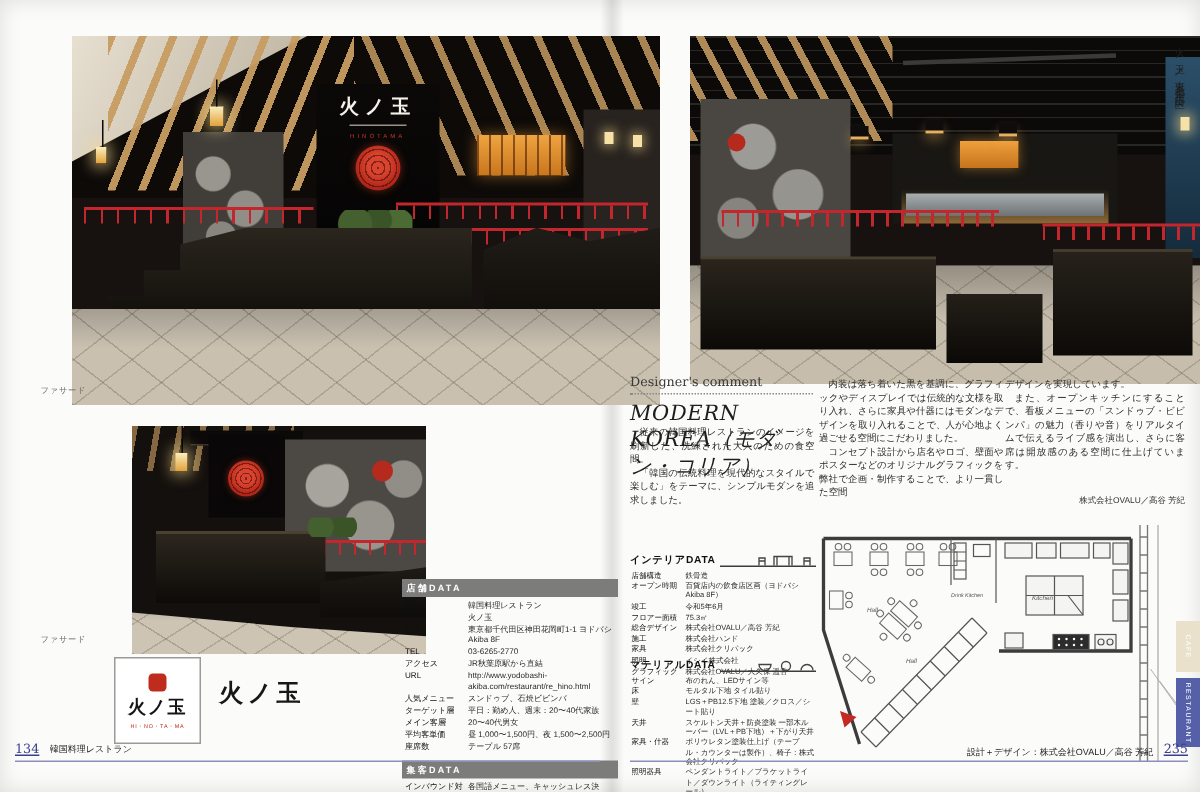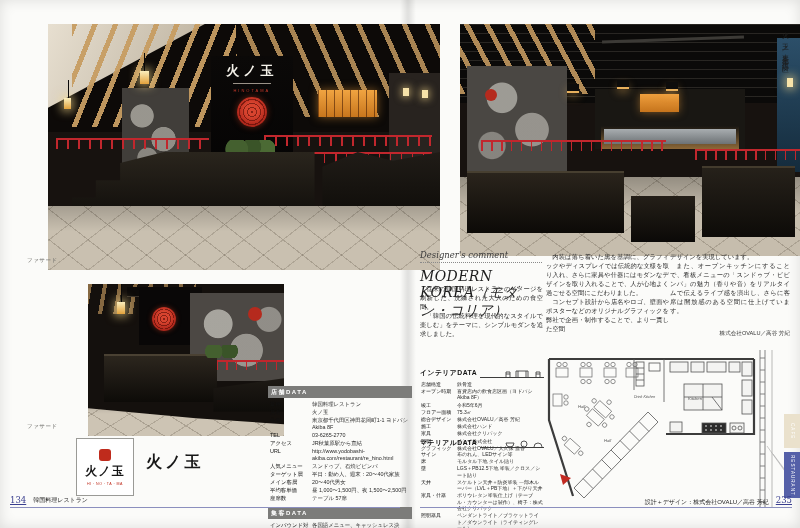--- a/index.html
+++ b/index.html
@@ -100,21 +100,21 @@
   .dt-row .val{flex:1;}
   .dt-sub{margin-top:5px;}
   .dt-interior{left:420px;top:368px;width:124px;}
   .dt-material{left:420px;top:438px;width:124px;}
   .dt-head2{display:flex;align-items:flex-end;font-size:6.8px;font-weight:bold;color:#111;letter-spacing:.5px;margin-bottom:2.5px;}
   .dt-head2 .rule{flex:1;height:7px;border-bottom:1px solid #3c3c3c;margin-left:3px;position:relative;}
   .dt-head2 .rule svg{position:absolute;right:0;bottom:-1px;}
   .dt-interior .dt-row,.dt-material .dt-row{font-size:5px;line-height:6.4px;padding:.4px 1px;}
   .dt-interior .dt-row .lab,.dt-material .dt-row .lab{width:36px;}
   
-  .dc-head{position:absolute;left:420px;top:250px;width:122px;font-family:"DejaVu Serif","Liberation Serif",serif;font-style:italic;font-size:8.5px;color:#3a3a3a;border-bottom:1px dotted #8a8a8a;padding-bottom:2px;}
+  .dc-head{position:absolute;left:420px;top:250px;width:122px;font-family:"DejaVu Serif","Liberation Serif",serif;font-size:8.5px;color:#3a3a3a;border-bottom:1px dotted #8a8a8a;padding-bottom:2px;}
   .dc-title{position:absolute;left:420px;top:268px;width:124px;font-family:"DejaVu Serif","Liberation Serif",serif;font-size:14px;letter-spacing:.4px;color:#1d1d1d;font-style:italic;}
   .colblock{position:absolute;width:123px;font-size:6.3px;line-height:9px;color:#2b2b2b;text-align:justify;}
   .colblock p{margin:0;text-indent:1em;}
   .colblock p.noindent{text-indent:0;}
   .cb1{left:420px;top:284px;}
   .cb2{left:546px;top:252px;}
   .cb3{left:670px;top:252px;width:120px;}
   .credit{position:absolute;left:670px;top:330px;width:120px;text-align:right;font-size:5.6px;color:#333;}
   
   .plan{position:absolute;left:546px;top:350px;}

